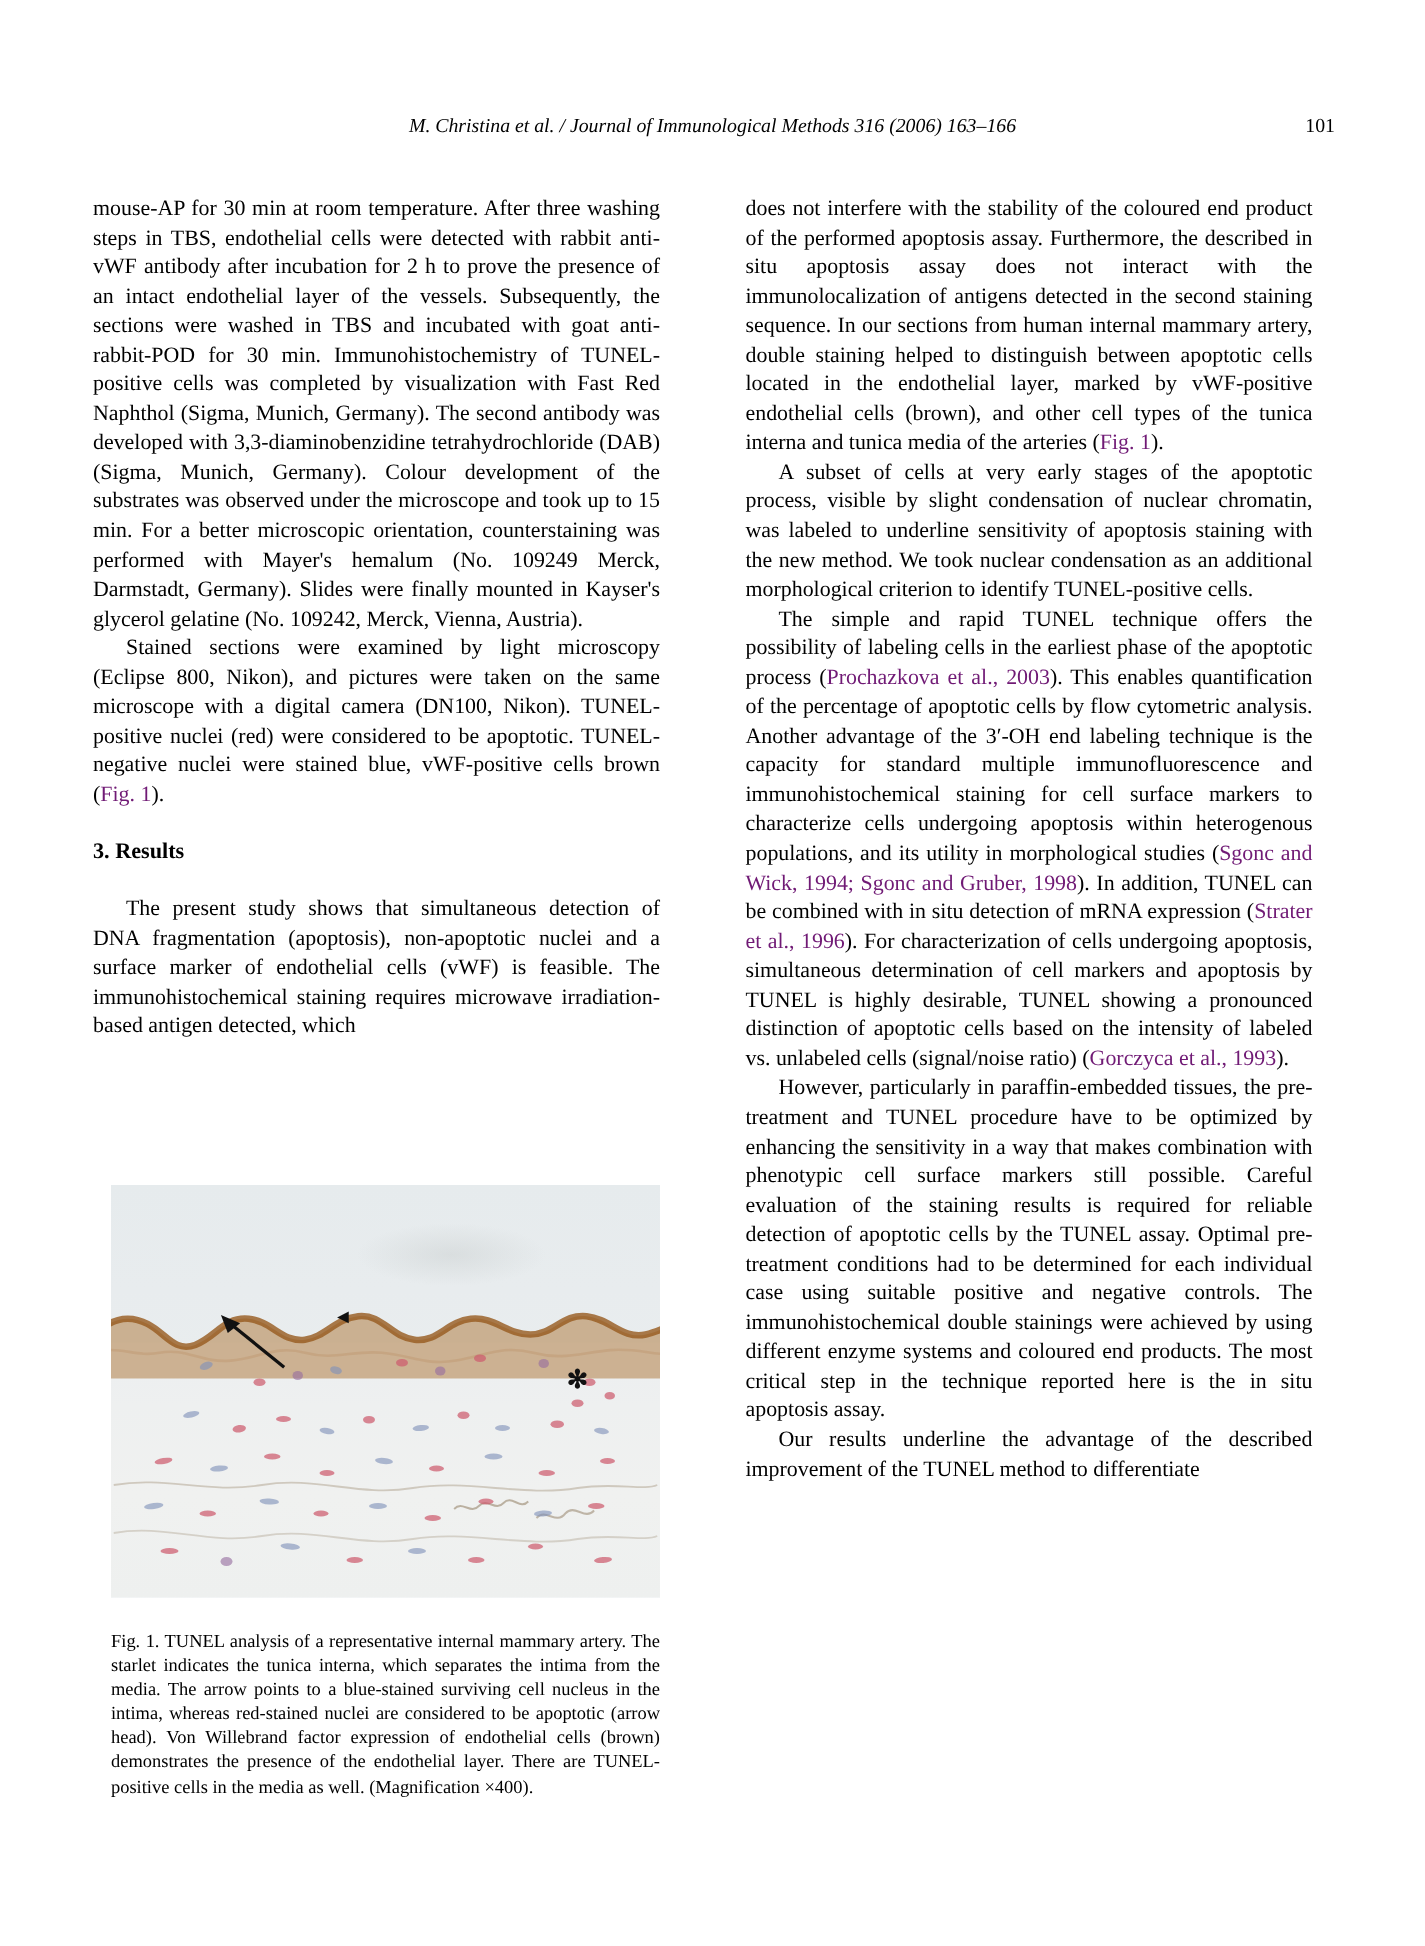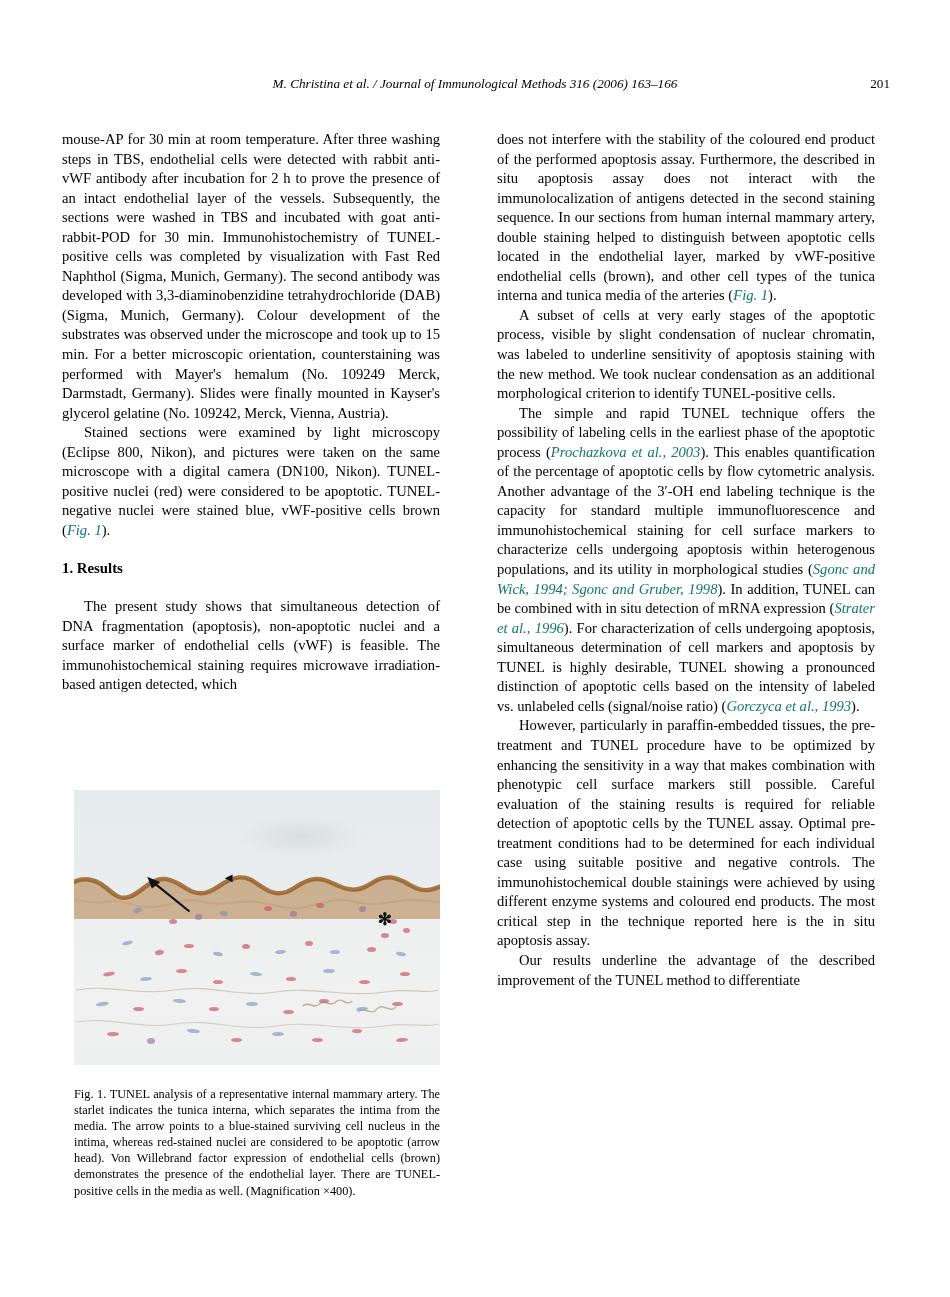--- a/index.html
+++ b/index.html
@@ -81,23 +81,22 @@
     font-size: 14.6px;
     font-style: italic;
     font-weight: normal;
     line-height: 19.55px;
     text-align: left;
     text-indent: 0;
   }
 
   
   .cite {
-    color: #0f766e;
+    color: #701a75;
     text-decoration: none;
-    font-style: italic;
   }
 
   
   .figure-block {
     position: absolute;
     left: 74px;
     top: 790px;
     width: 366px;
   }
   .micrograph {
@@ -160,30 +159,30 @@
     text-indent: 0;
   }
 </style>
 </head>
 <body>
 
 <div class="page">
 
   <div class="running-head">
     <span class="rh-center">M. Christina et al. / Journal of Immunological Methods 316 (2006) 163–166</span>
-    <span class="rh-page">201</span>
+    <span class="rh-page">101</span>
   </div>
 
   <div class="col col-left">
 
     <p class="body noindent">mouse-AP for 30 min at room temperature. After three washing steps in TBS, endothelial cells were detected with rabbit anti-vWF antibody after incubation for 2 h to prove the presence of an intact endothelial layer of the vessels. Subsequently, the sections were washed in TBS and incubated with goat anti-rabbit-POD for 30 min. Immunohistochemistry of TUNEL-positive cells was completed by visualization with Fast Red Naphthol (Sigma, Munich, Germany). The second antibody was developed with 3,3-diaminobenzidine tetrahydrochloride (DAB) (Sigma, Munich, Germany). Colour development of the substrates was observed under the microscope and took up to 15 min. For a better microscopic orientation, counterstaining was performed with Mayer's hemalum (No. 109249 Merck, Darmstadt, Germany). Slides were finally mounted in Kayser's glycerol gelatine (No. 109242, Merck, Vienna, Austria).</p>
 
     <p class="body"><span>Stained sections were examined by light microscopy (Eclipse 800, Nikon), and pictures were taken on the same microscope with a digital camera (DN100, Nikon). TUNEL-positive nuclei (red) were considered to be apoptotic. TUNEL-negative nuclei were stained blue, vWF-positive cells brown (</span><a href="#" class="cite">Fig. 1</a><span>).</span></p>
 
-    <h2 class="sec">1. Results</h2>
+    <h2 class="sec">3. Results</h2>
 
     <p class="body">The present study shows that simultaneous detection of DNA fragmentation (apoptosis), non-apoptotic nuclei and a surface marker of endothelial cells (vWF) is feasible. The immunohistochemical staining requires microwave irradiation-based antigen detected, which</p>
 
   </div>
 
   <div class="figure-block">
 
     <div class="micrograph">
       <div class="mg-sky"></div>
       <div class="mg-tissue"></div>

